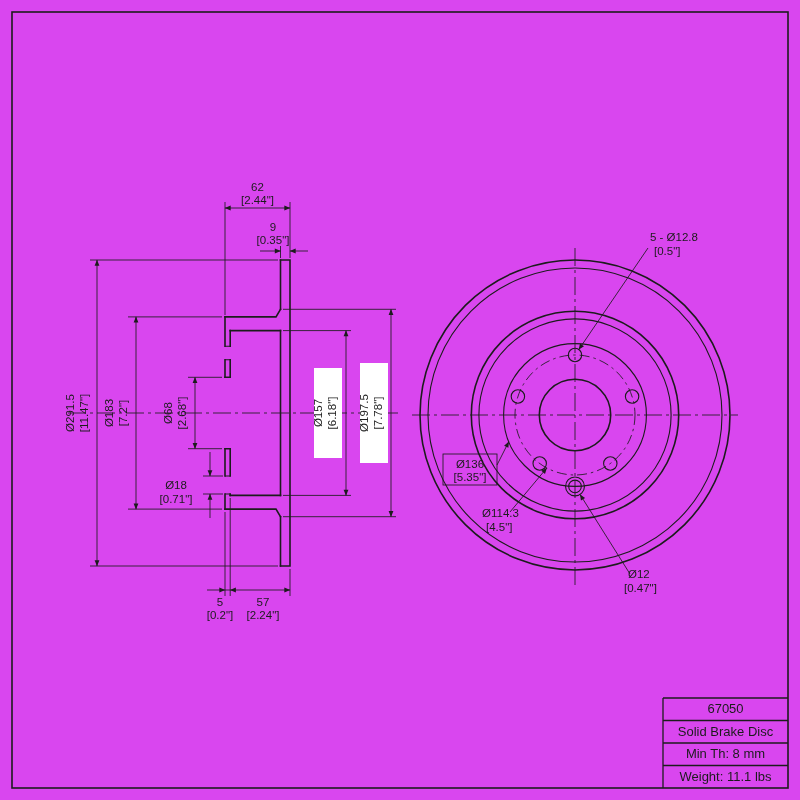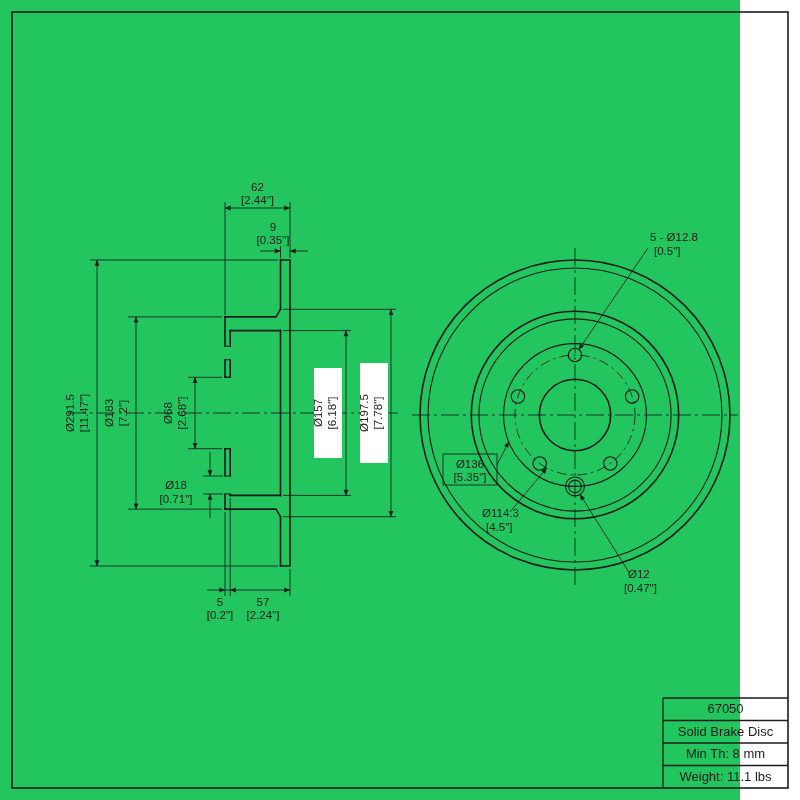--- a/index.html
+++ b/index.html
@@ -1,16 +1,16 @@
 <!DOCTYPE html>
 <html><head>
 <meta charset="utf-8">
 <style>
   html,body{margin:0;padding:0;background:#ffffff;}
-  .stage{width:740px;height:800px;position:relative;background:#22c55e;}
+  .stage{width:800px;height:800px;position:relative;background:#d946ef;}
   svg{display:block;}
   .t{font-family:"Liberation Sans","DejaVu Sans",sans-serif;fill:#1c1c1c;}
   .dim{font-size:11.5px;}
   .tb{font-size:13px;}
   .obj{stroke:#1c1c1c;stroke-width:1.6;fill:none;stroke-linecap:square;}
   .med{stroke:#1c1c1c;stroke-width:1.1;fill:none;}
   .thin{stroke:#1c1c1c;stroke-width:0.85;fill:none;}
   .cl{stroke:#1c1c1c;stroke-width:0.85;fill:none;stroke-dasharray:18 4 3 4;}
   .clc{stroke:#1c1c1c;stroke-width:0.85;fill:none;stroke-dasharray:10 4 2.5 4;}
   .tbl{stroke:#1c1c1c;stroke-width:1.3;fill:none;}

